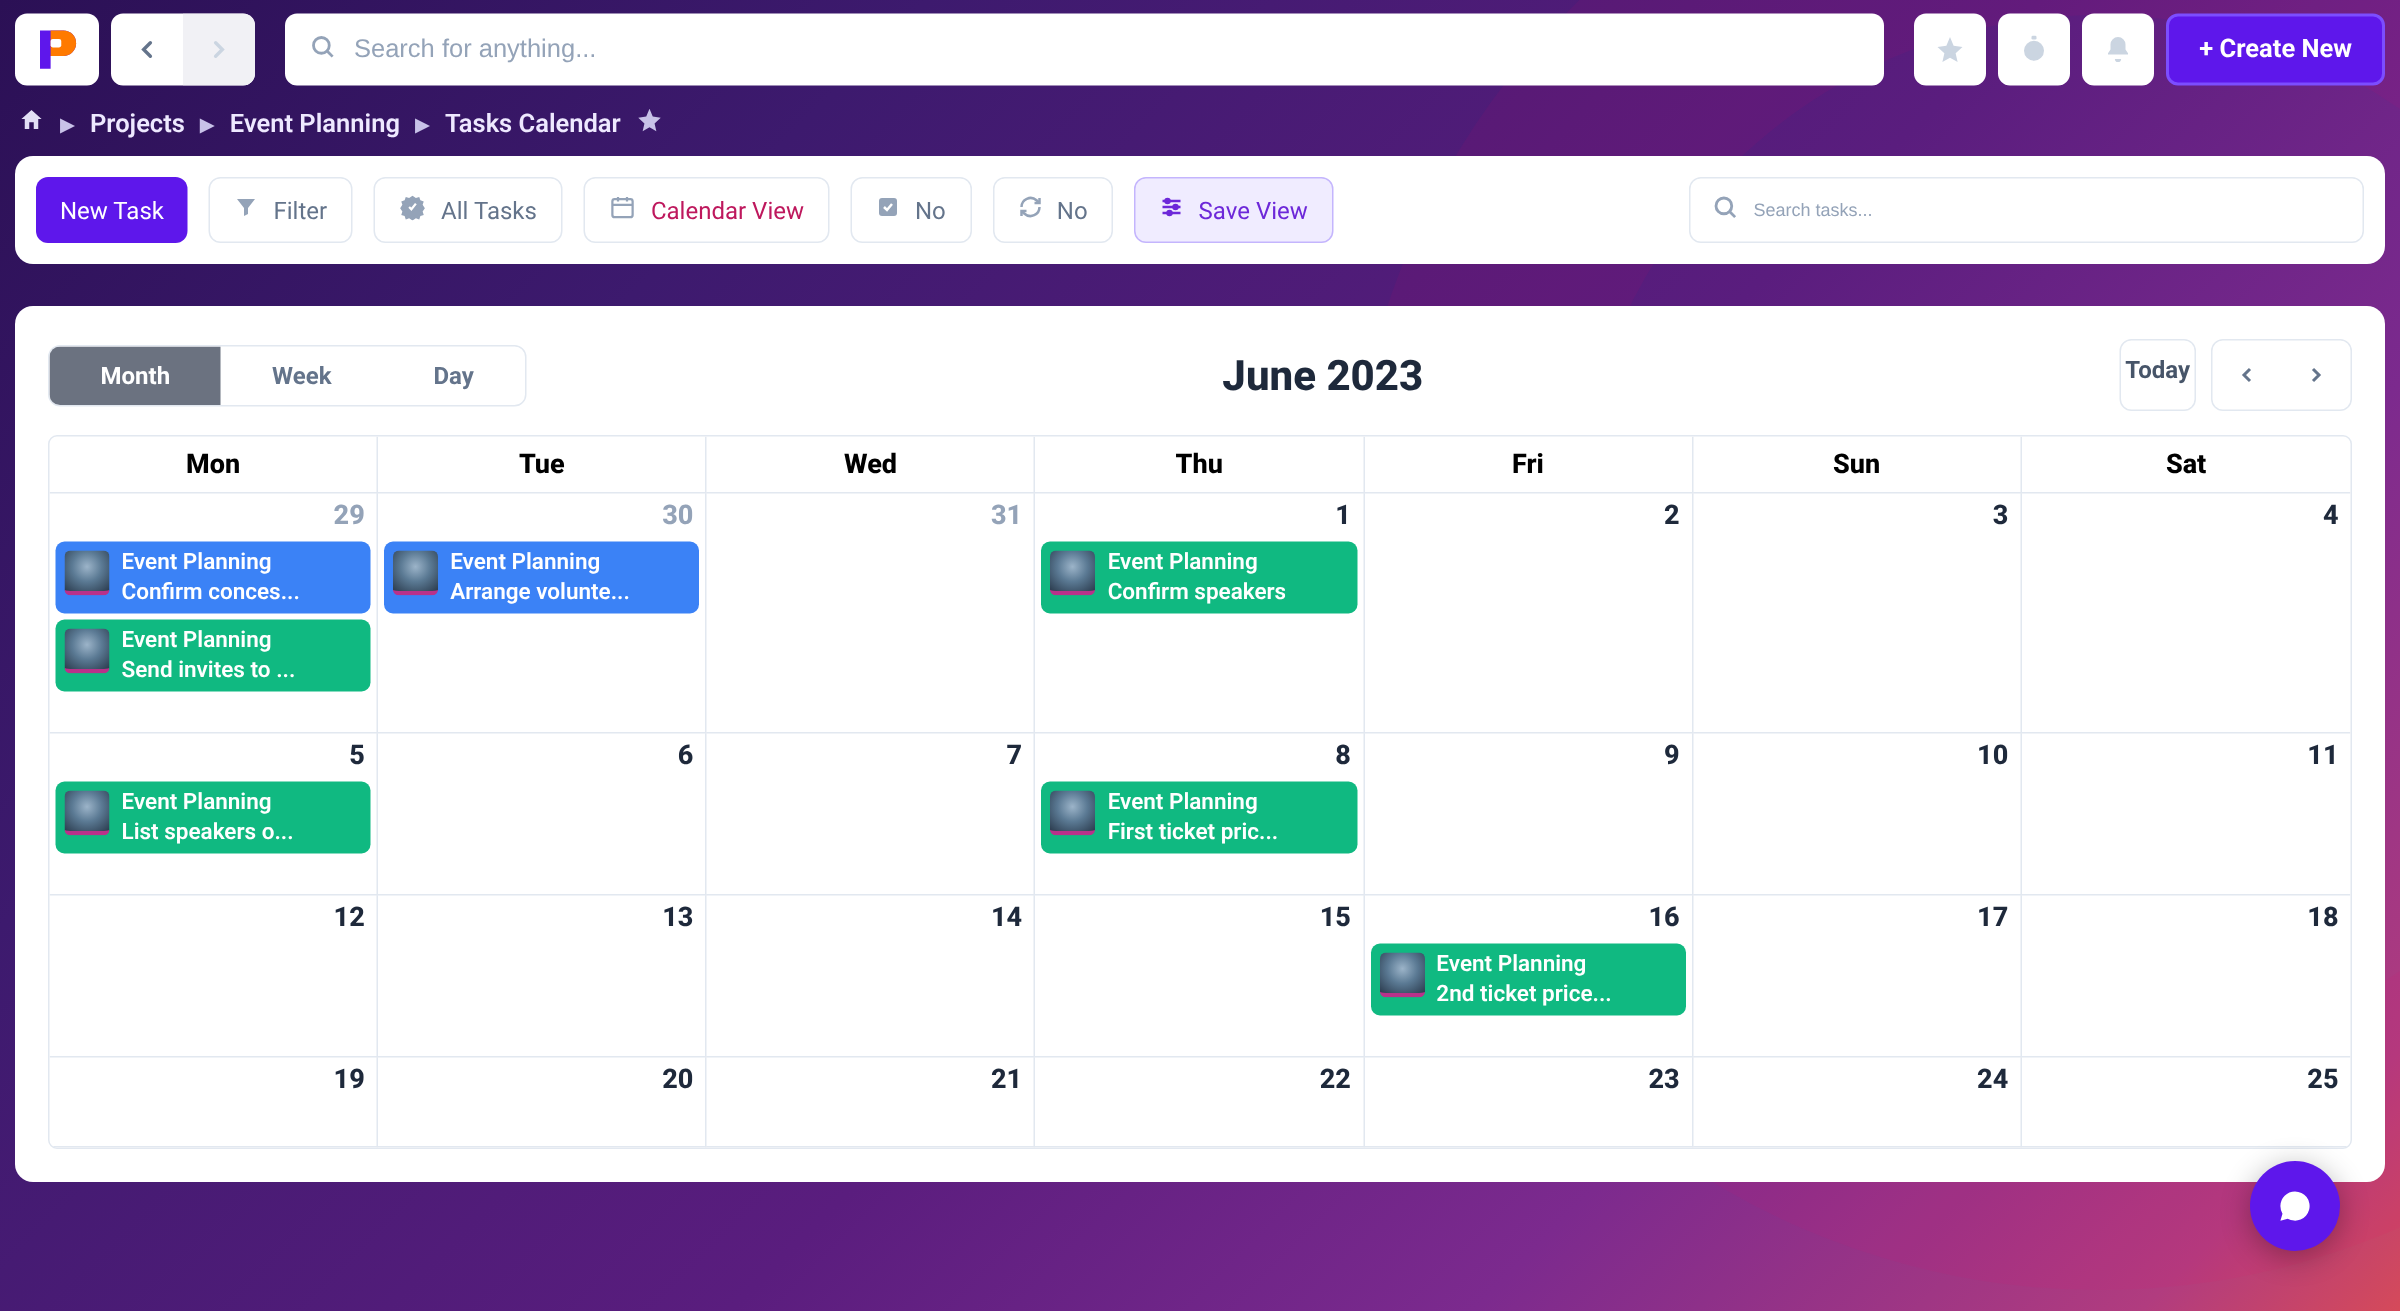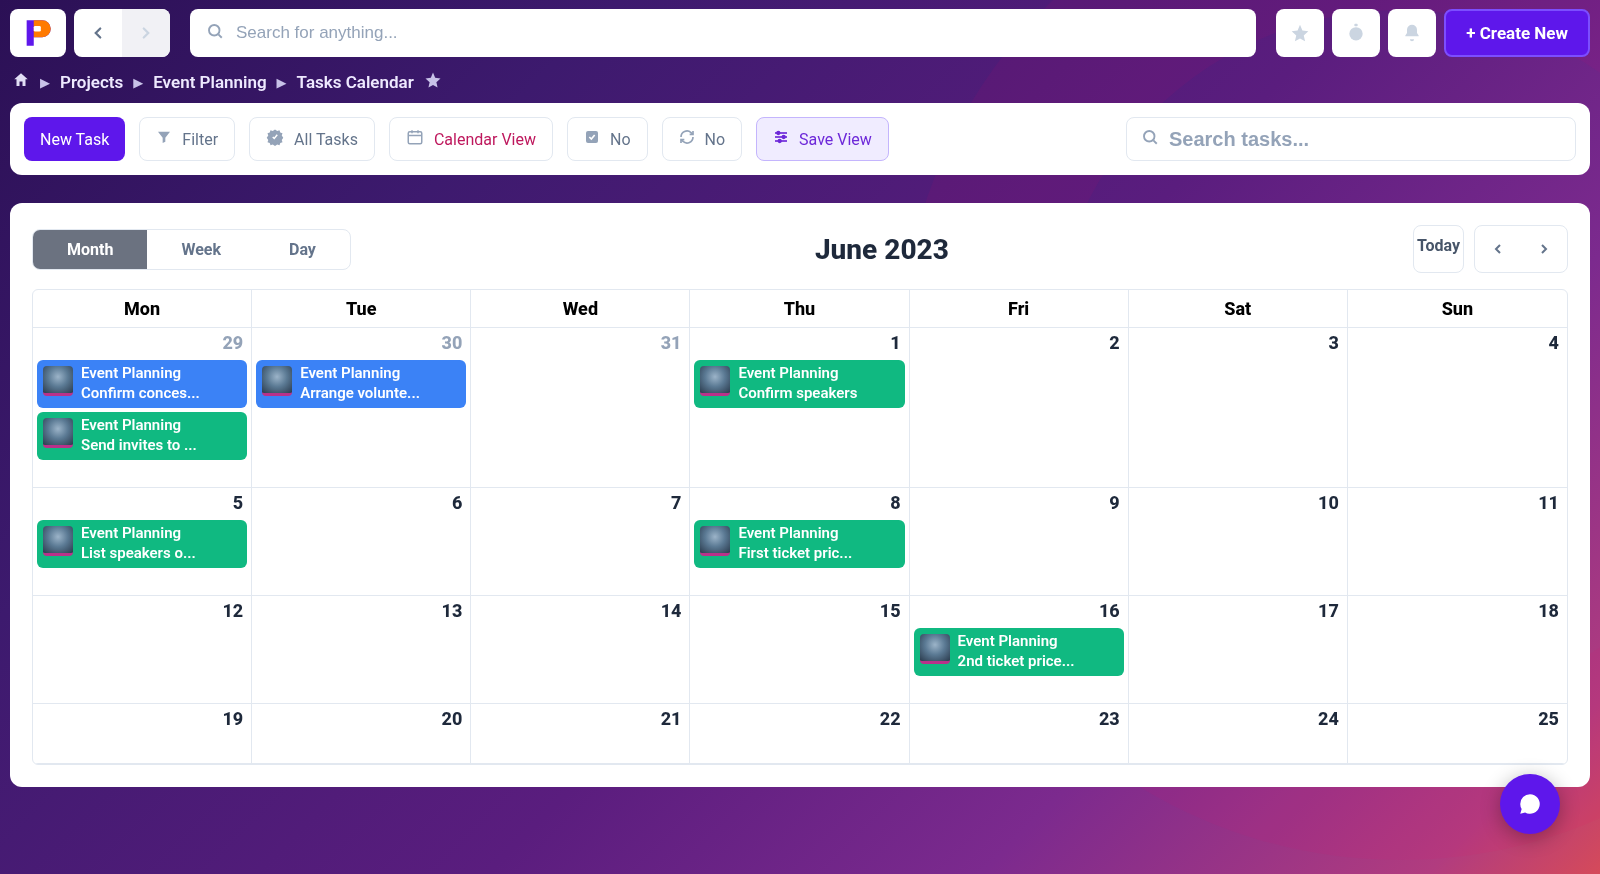--- a/index.html
+++ b/index.html
@@ -45,21 +45,21 @@
 
   
   .toolbar-card{ background:#fff; border-radius:12px; padding:14px; display:flex; align-items:center; gap:14px; position:relative; z-index:2;}
   .tbtn { border:1px solid #e2e8f0; background:#fff; border-radius:8px; height:44px; padding:0 16px; display:flex; align-items:center; gap:10px; font-size:16px; font-weight:400; color:#64748b; cursor:pointer;}
   .tbtn.primary{ background:#5e17eb; color:#fff; border:none;}
   .tbtn.highlight{ background:#f0ecff; border:1px solid #c4b5fd; color:#6d28d9;}
   .tbtn .ticn{ font-size:16px; color:#94a3b8;}
   .tbtn.highlight .ticn{color:#6d28d9;}
   .tbtn .blue{ color:#be185d;}
   .task-search{ flex:1; max-width:450px; margin-left:auto; height:44px; border:1px solid #e2e8f0; border-radius:8px; display:flex; align-items:center; padding:0 14px; gap:10px;}
-  .task-search input{ border:none; outline:none; font-size:20px; flex:1;font-weight:bold;}
+  .task-search input{ border:none; outline:none; font-size:12px; flex:1;}
   .task-search .sicon{color:#94a3b8;}
 
   
   .cal-card{ background:#fff; border-radius:12px; padding:22px; margin-top:28px; position:relative; z-index:2;}
   .cal-header{ display:flex; align-items:center; margin-bottom:16px;}
   .view-tabs{ display:flex; border:1px solid #e2e8f0; border-radius:8px; overflow:hidden;}
   .view-tab{ padding:10px 34px; font-weight:700; font-size:16px; color:#64748b; cursor:pointer;}
   .view-tab.active{ background:#6b7280; color:#fff;}
   .cal-title{ flex:1; text-align:center; font-size:28px; font-weight:800; color:#1e293b;}
   .cal-nav{ display:flex; gap:10px;}
@@ -262,22 +262,22 @@
     </div>
   </div>
 
   <div class="cal-grid" id="cal-grid">
       <div class="cal-head-row">
         <div class="cal-head">Mon</div>
         <div class="cal-head">Tue</div>
         <div class="cal-head">Wed</div>
         <div class="cal-head">Thu</div>
         <div class="cal-head">Fri</div>
+        <div class="cal-head">Sun</div>
         <div class="cal-head">Sat</div>
-        <div class="cal-head">Sun</div>
       </div>
       <div class="cal-row tall">
         <div class="cal-cell">
           <div class="daynum muted">29</div>
           <div class="event blue">
           <div class="thumb"></div>
           <div class="txt">
             <div class="proj">Event Planning</div>
             <div class="name">Confirm conces...</div>
           </div>

